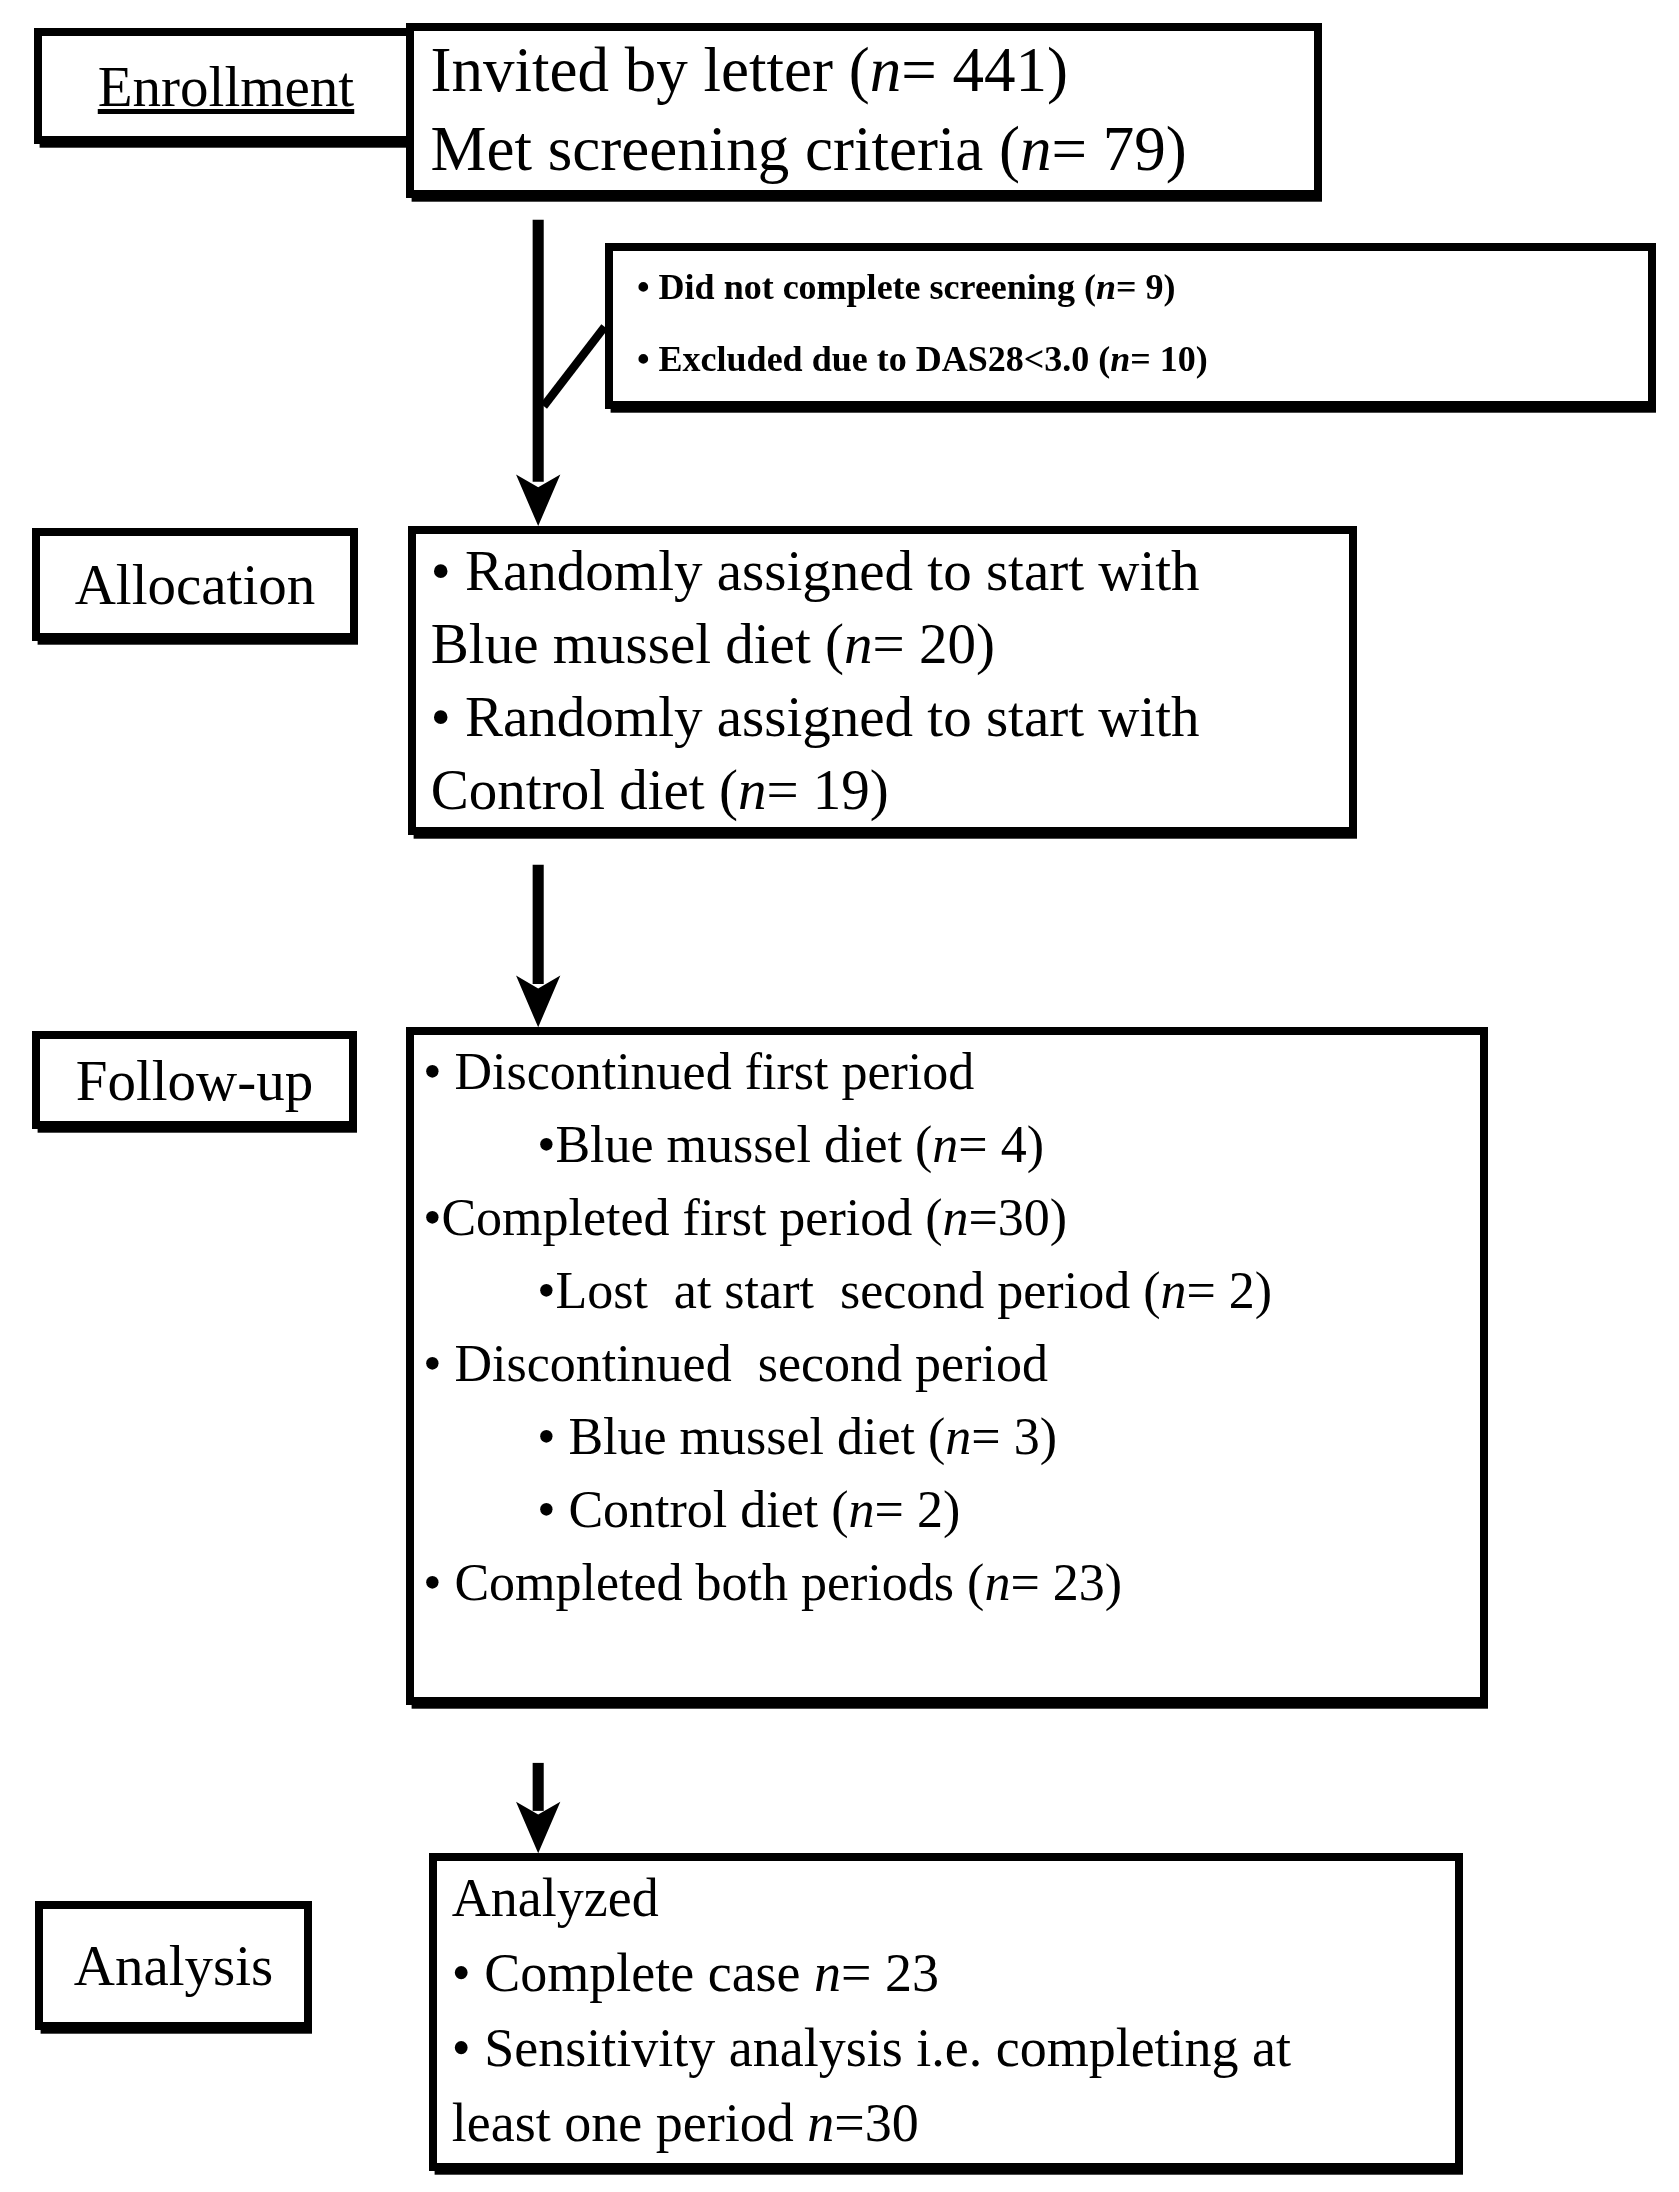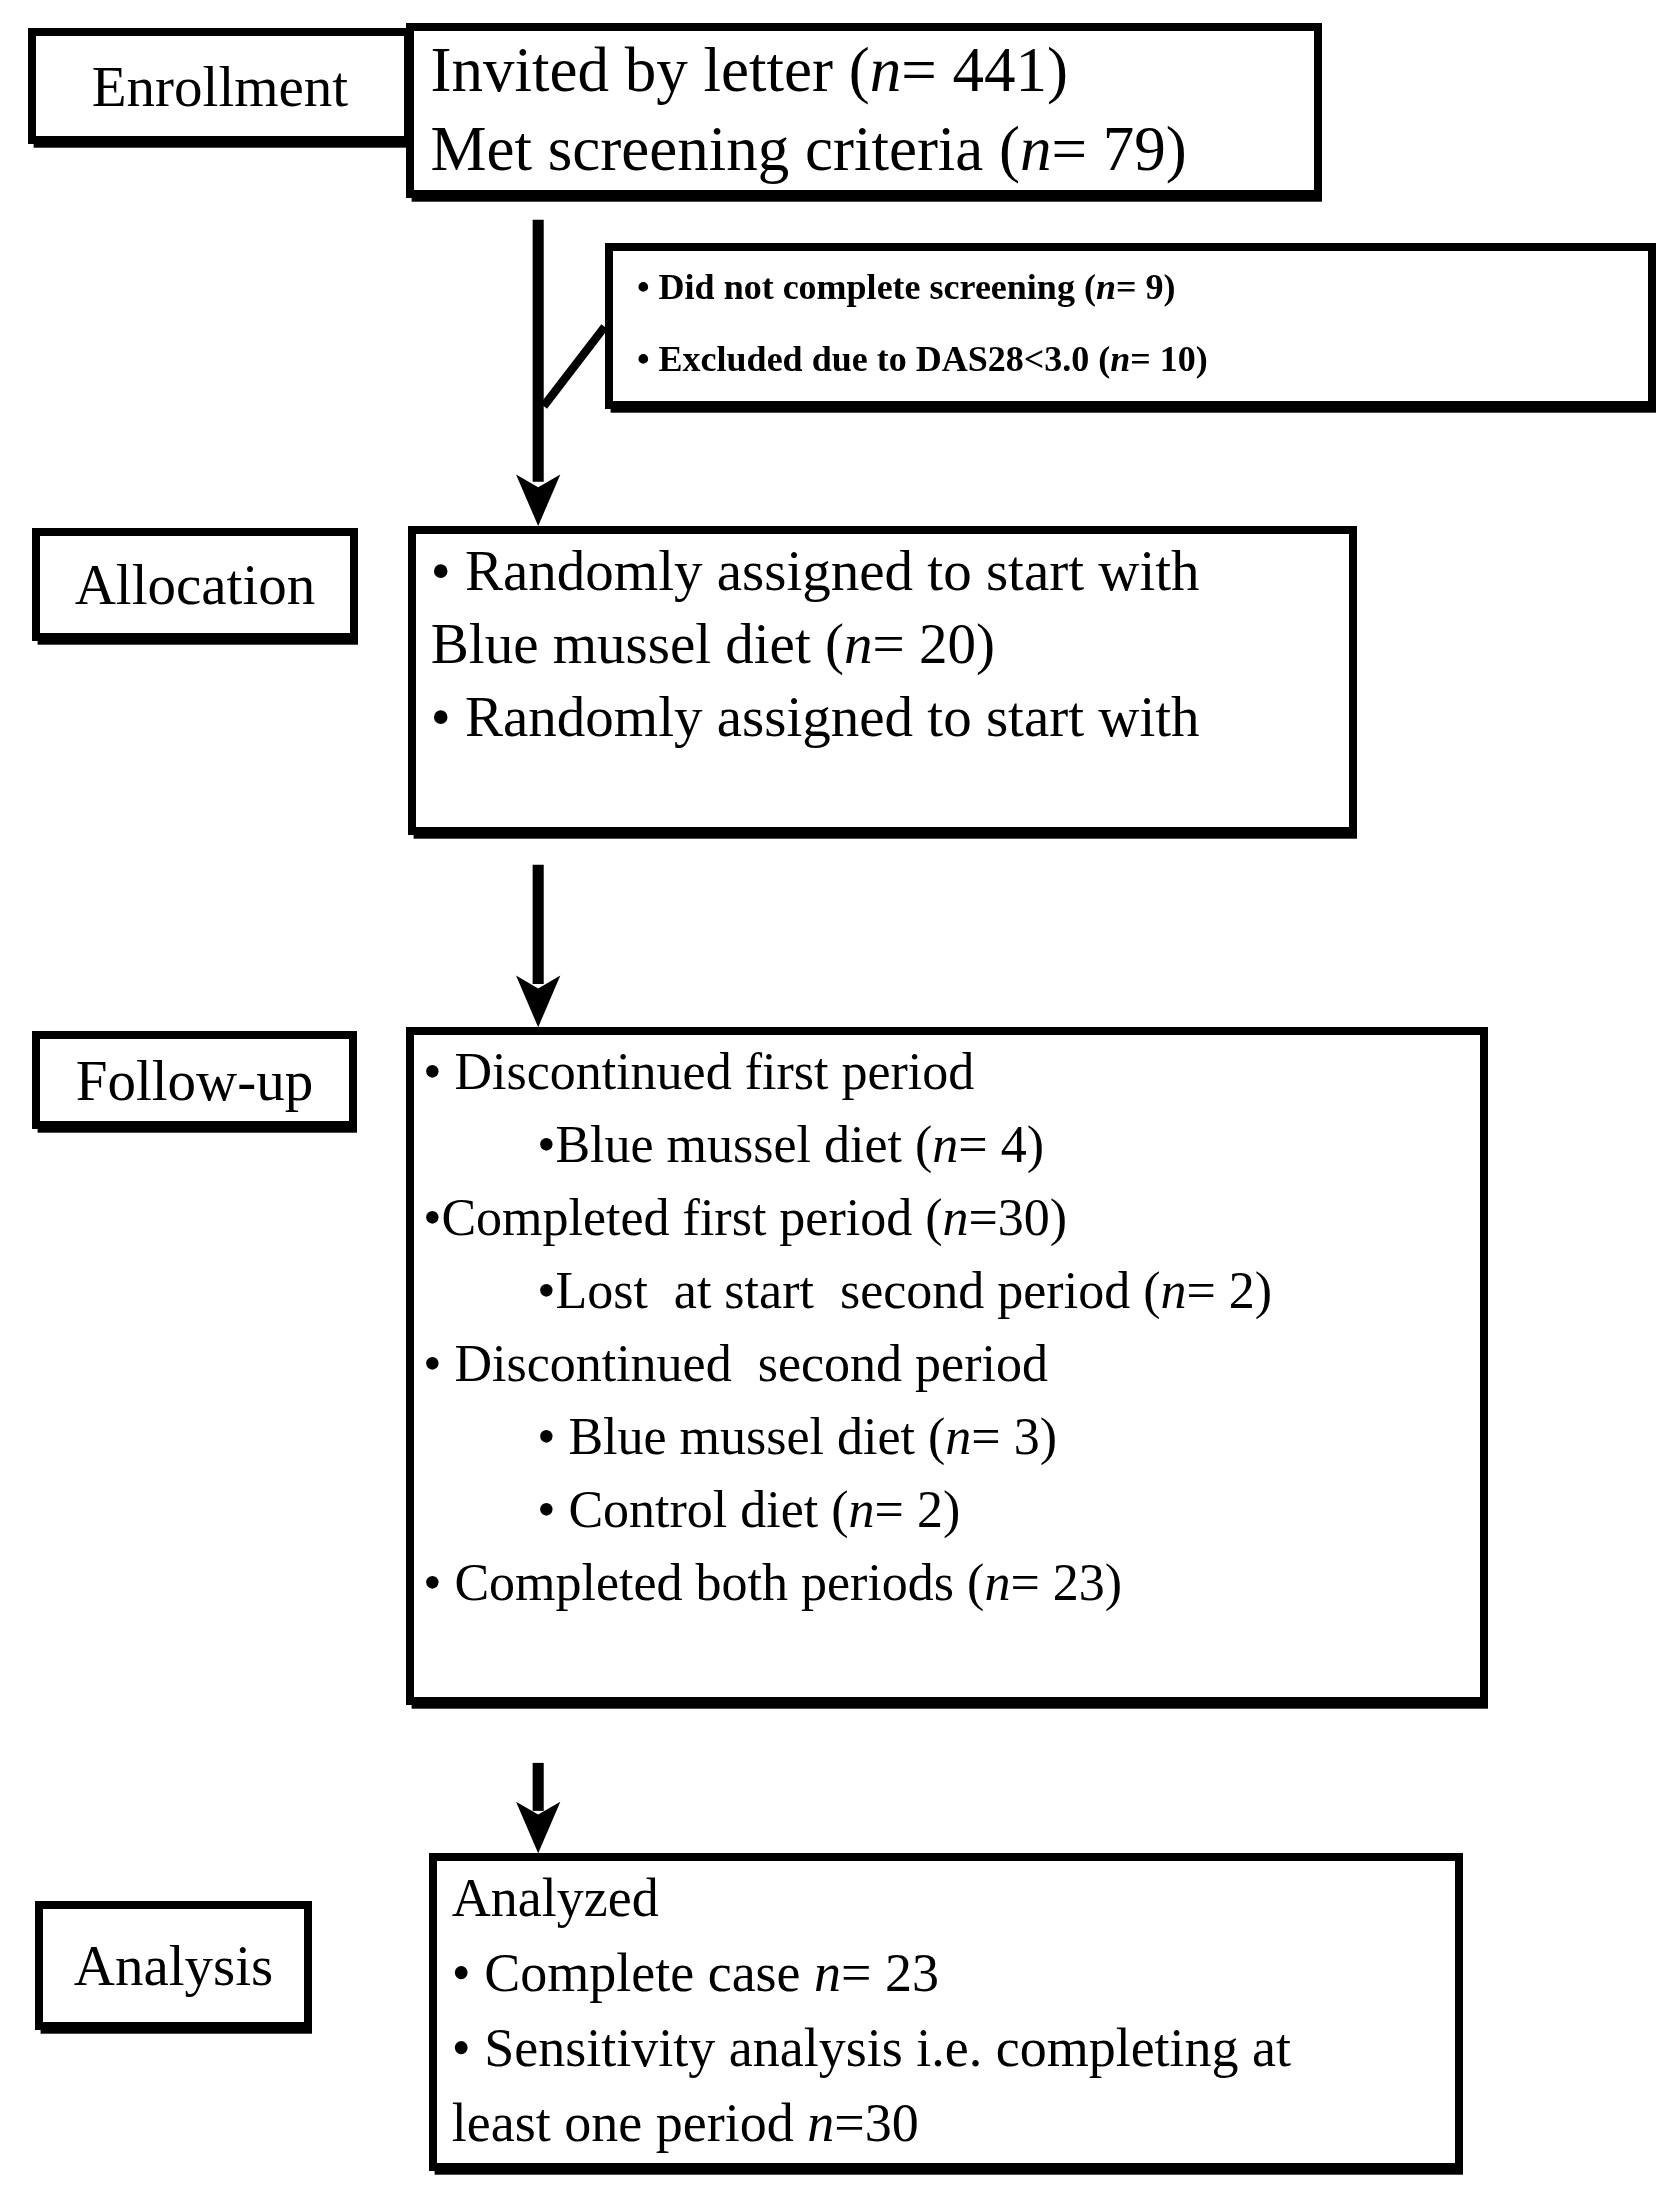--- a/index.html
+++ b/index.html
@@ -42,21 +42,21 @@
     justify-content: flex-start;
   }
   .content-box .line {
     white-space: pre-wrap;
     overflow: hidden;
   }
   .content-box .line.indent { padding-left: 114px; }
   .content-box .line i { font-style: italic; }
 
   
-  .lb-enrollment { left: 28px;  top: 28px;   width: 384px;  height: 116px; }
+  .lb-enrollment { left: 34px;  top: 28px;   width: 384px;  height: 116px; text-decoration: underline; }
   .lb-allocation { left: 32px;  top: 528px;  width: 326px;  height: 113px; }
   .lb-followup   { left: 32px;  top: 1031px; width: 325px;  height: 98px; }
   .lb-analysis   { left: 35px;  top: 1901px; width: 277px;  height: 129px; }
 
   .cb-enrollment {
     left: 406px; top: 23px; width: 916px; height: 175px;
     font-size: 63px; line-height: 79px; padding: 0 9.2px 0 16.6px;
   }
   .cb-exclusion {
     left: 605px; top: 243px; width: 1051px; height: 166px;
@@ -120,20 +120,21 @@
 
   <div class="box content-box cb-exclusion">
       <div class="line"><span>• Did not complete screening (</span><i>n</i><span>= 9)</span></div>
       <div class="line"><span>• Excluded due to DAS28&lt;3.0 (</span><i>n</i><span>= 10)</span></div>
     </div>
 
   <div class="box content-box cb-allocation">
       <div class="line"><span>• Randomly assigned to start with</span></div>
       <div class="line"><span>Blue mussel diet (</span><i>n</i><span>= 20)</span></div>
       <div class="line"><span>• Randomly assigned to start with</span></div>
+      <div class="line"><span>Control diet (</span><i>n</i><span>= 19)</span></div>
     </div>
 
   <div class="box content-box cb-followup">
       <div class="line"><span>• Discontinued first period</span></div>
       <div class="line indent"><span>•Blue mussel diet (</span><i>n</i><span>= 4)</span></div>
       <div class="line"><span>•Completed first period (</span><i>n</i><span>=30)</span></div>
       <div class="line indent"><span>•Lost  at start  second period (</span><i>n</i><span>= 2)</span></div>
       <div class="line"><span>• Discontinued  second period</span></div>
       <div class="line indent"><span>• Blue mussel diet (</span><i>n</i><span>= 3)</span></div>
       <div class="line indent"><span>• Control diet (</span><i>n</i><span>= 2)</span></div>

